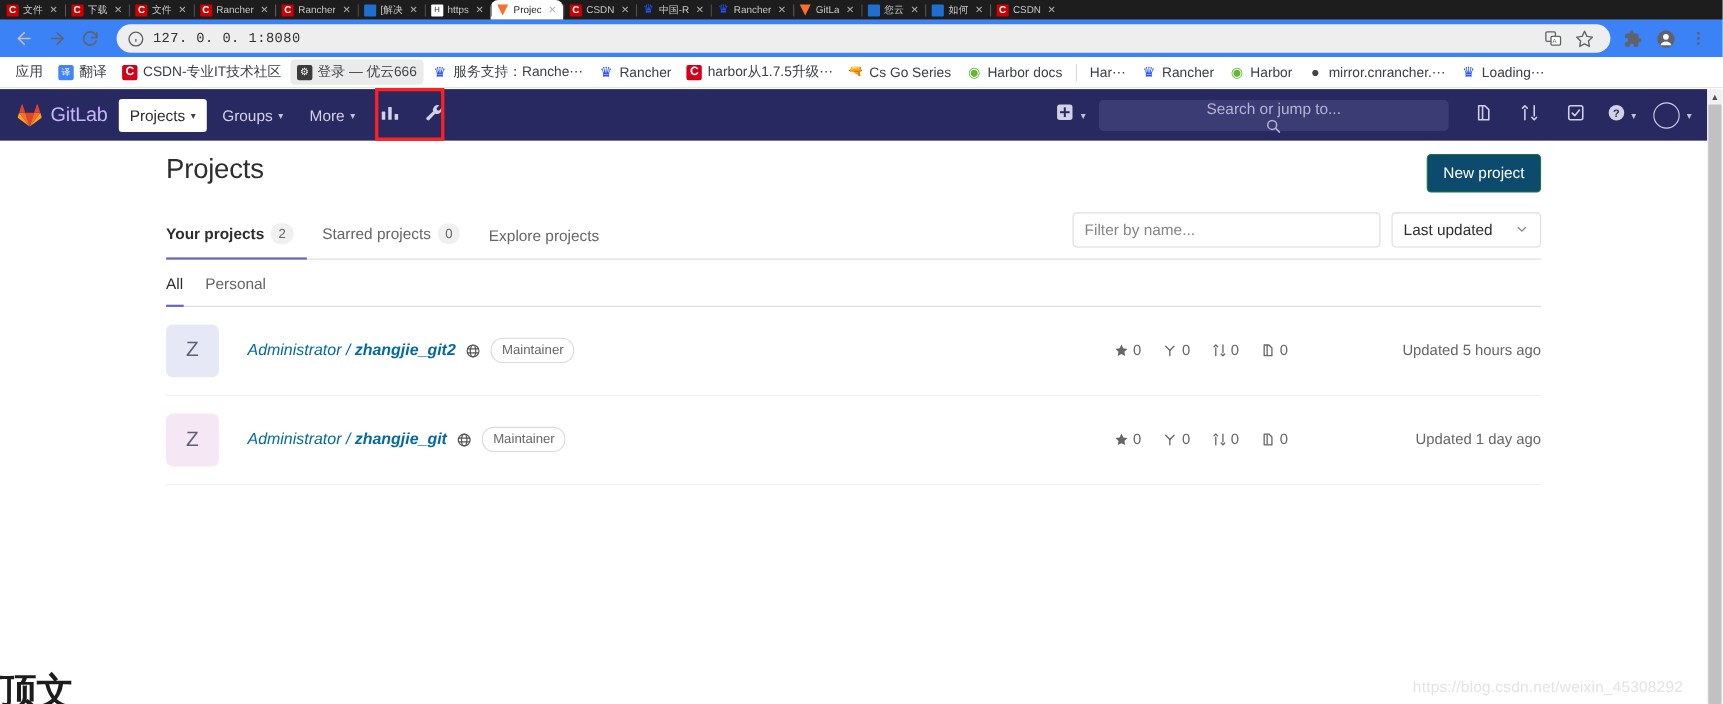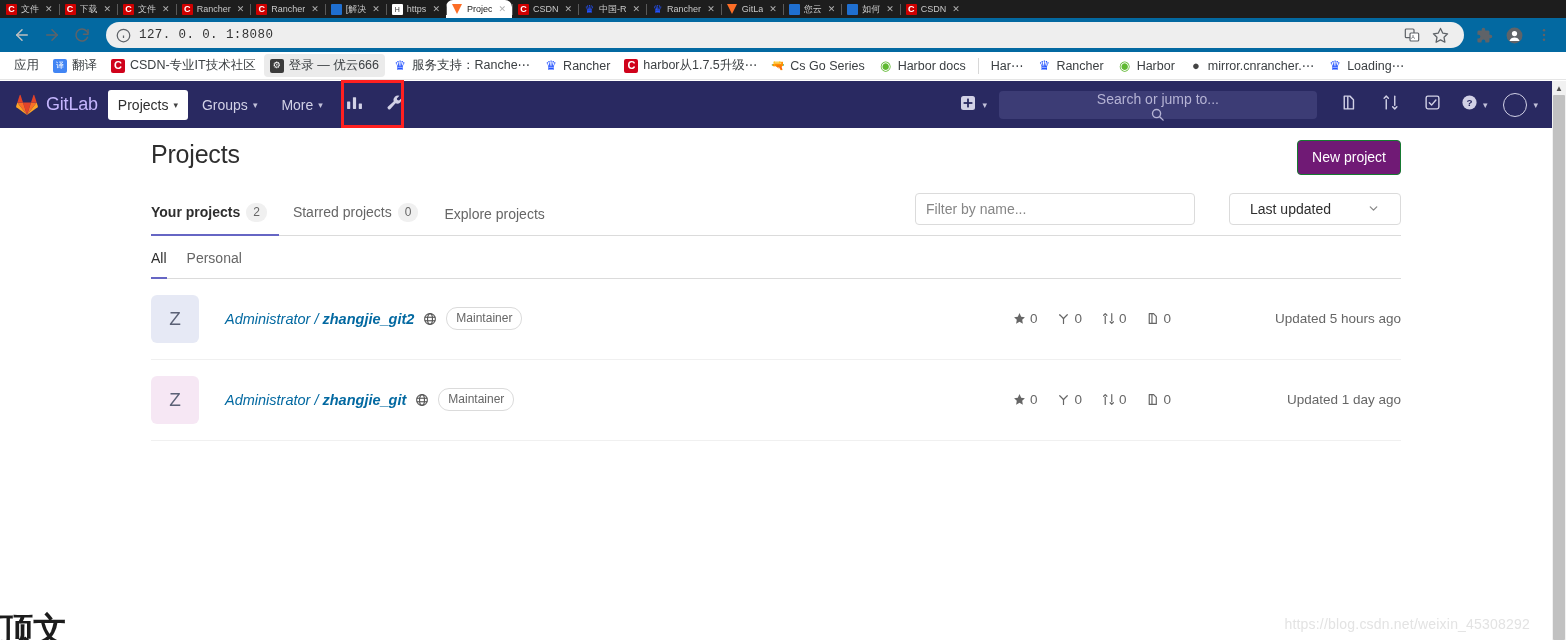--- a/index.html
+++ b/index.html
@@ -57,21 +57,21 @@
   .gitlab-fav {
     width: 0; height: 0; position: relative;
     border-left: 5.5px solid transparent;
     border-right: 5.5px solid transparent;
     border-top: 10px solid #fc6d26;
   }
 
   .browser-toolbar {
     position: absolute; top: 18px; left: 0;
     width: 1566px; height: 34px;
-    background: #0369a1;
+    background: #3b82f6;
     display: flex; align-items: center;
     padding: 0 8px;
     gap: 2px;
   }
   .nav-btn {
     width: 28px; height: 28px;
     display: flex; align-items: center; justify-content: center;
     border-radius: 50%;
     color: #5f6368;
   }
@@ -224,21 +224,21 @@
     justify-content: space-between;
     padding-bottom: 16px;
   }
   .page-title {
     font-size: 25px;
     color: #2e2e2e;
     font-weight: 400;
     letter-spacing: -0.2px;
   }
   .btn-primary {
-    background: #701a75;
+    background: #0c4a6e;
     color: #ffffff;
     font-size: 14px;
     padding: 8px 14px;
     border-radius: 4px;
     border: 1px solid #167a31;
     line-height: 1.2;
   }
   .tabs-row {
     display: flex; align-items: center;
     justify-content: space-between;
@@ -275,30 +275,29 @@
     width: 280px; height: 32px;
     border: 1px solid #dbdbdb;
     border-radius: 4px;
     display: flex; align-items: center;
     padding: 0 10px;
     font-size: 14px;
     color: #868686;
     background: #fff;
   }
   .sort-select {
-    width: 172px; height: 32px;
+    width: 136px; height: 32px;
     border: 1px solid #dbdbdb;
     border-radius: 4px;
     display: flex; align-items: center;
     justify-content: space-between;
-    padding: 0 20px;
+    padding: 0 10px;
     font-size: 14px;
     color: #2e2e2e;
     background: #fff;
-    margin-left: 24px;
   }
   .subtabs-row {
     display: flex; align-items: flex-end;
     border-bottom: 1px solid #dbdbdb;
     margin-top: 2px;
   }
   .subtab {
     font-size: 14px;
     color: #666666;
     padding: 12px 0 11px;

